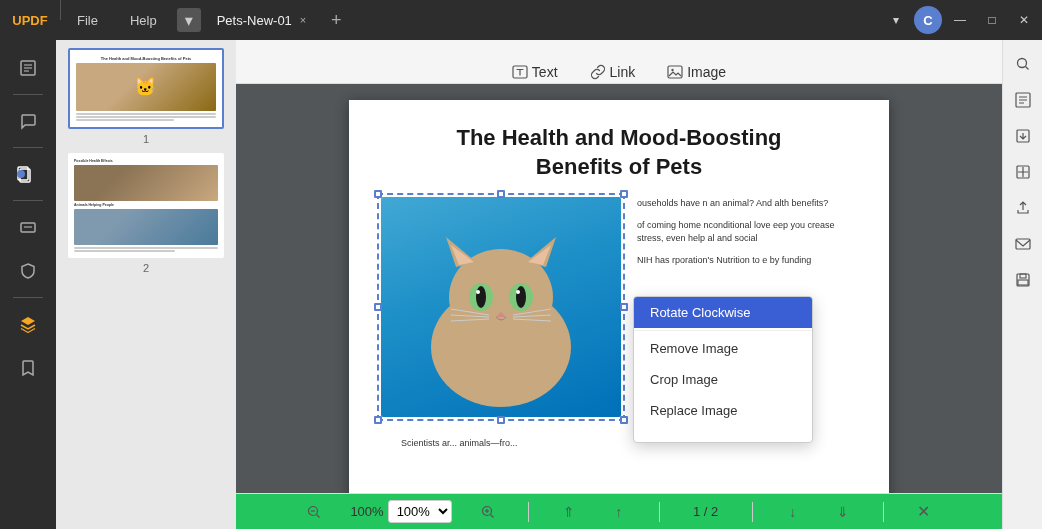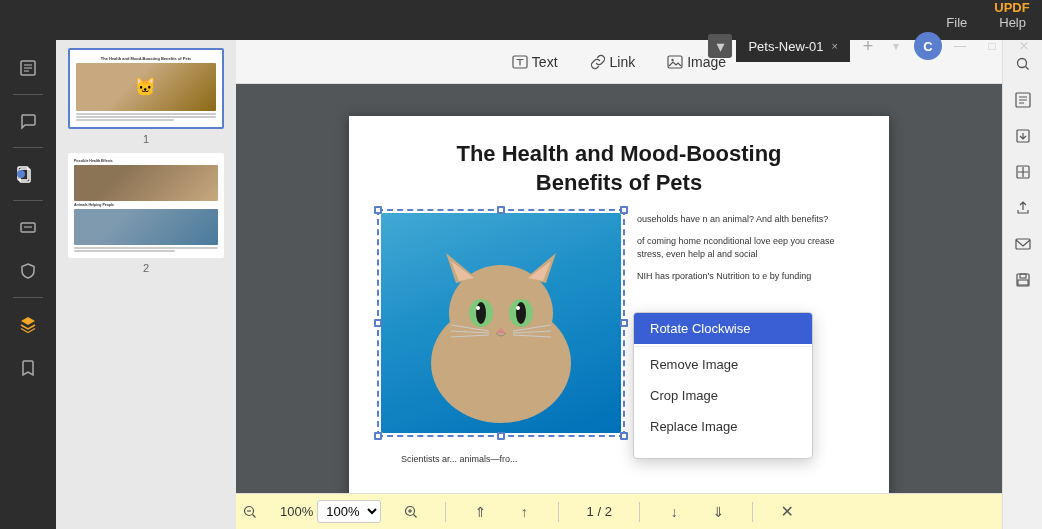--- a/index.html
+++ b/index.html
@@ -3,23 +3,22 @@
   <meta charset="utf-8">
   <style>
     * { box-sizing: border-box; margin: 0; padding: 0; }
     body { width: 1042px; height: 529px; overflow: hidden; font-family: 'Segoe UI', Arial, sans-serif; background: #f0f0f0; display: flex; flex-direction: column; }
 
     
     .top-bar {
       height: 40px;
       background: #2d2d2d;
       display: flex;
-      align-items: flex-end;
+      align-items: flex-start;
       flex-shrink: 0;
-      flex-direction: column;
     }
     .top-bar-logo {
       width: 60px;
       display: flex;
       align-items: center;
       justify-content: center;
       color: #f5a623;
       font-weight: bold;
       font-size: 13px;
       height: 100%;
@@ -286,37 +285,37 @@
       display: flex;
       align-items: center;
       justify-content: center;
       gap: 0;
       flex-shrink: 0;
     }
     .toolbar-btn {
       height: 36px;
       padding: 0 16px;
       display: flex;
-      align-items: center;
+      align-items: flex-end;
       gap: 4px;
       font-size: 14px;
       color: #333;
       cursor: pointer;
       border-radius: 4px;
     }
     .toolbar-btn svg { flex-shrink: 0; }
 
     
     .pdf-viewer {
       flex: 1;
       overflow: hidden;
       display: flex;
       justify-content: center;
       align-items: flex-start;
-      padding: 32px;
+      padding: 16px;
       position: relative;
     }
     .pdf-page {
       background: white;
       width: 540px;
       min-height: 460px;
       box-shadow: 0 2px 12px rgba(0,0,0,0.4);
       padding: 24px 32px;
       position: relative;
     }
@@ -410,26 +409,26 @@
     }
     .context-menu-separator {
       height: 1px;
       background: #eee;
       margin: 2px 0;
     }
 
     
     .bottom-bar {
       height: 36px;
-      background: #fef9c3;
+      background: #22c55e;
       border-top: 1px solid #ddd;
       display: flex;
       align-items: center;
-      justify-content: flex-start;
-      gap: 16px;
+      justify-content: center;
+      gap: 22px;
       flex-shrink: 0;
     }
     .bottom-btn {
       width: 28px;
       height: 28px;
       display: flex;
       align-items: center;
       justify-content: center;
       color: #555;
       cursor: pointer;

